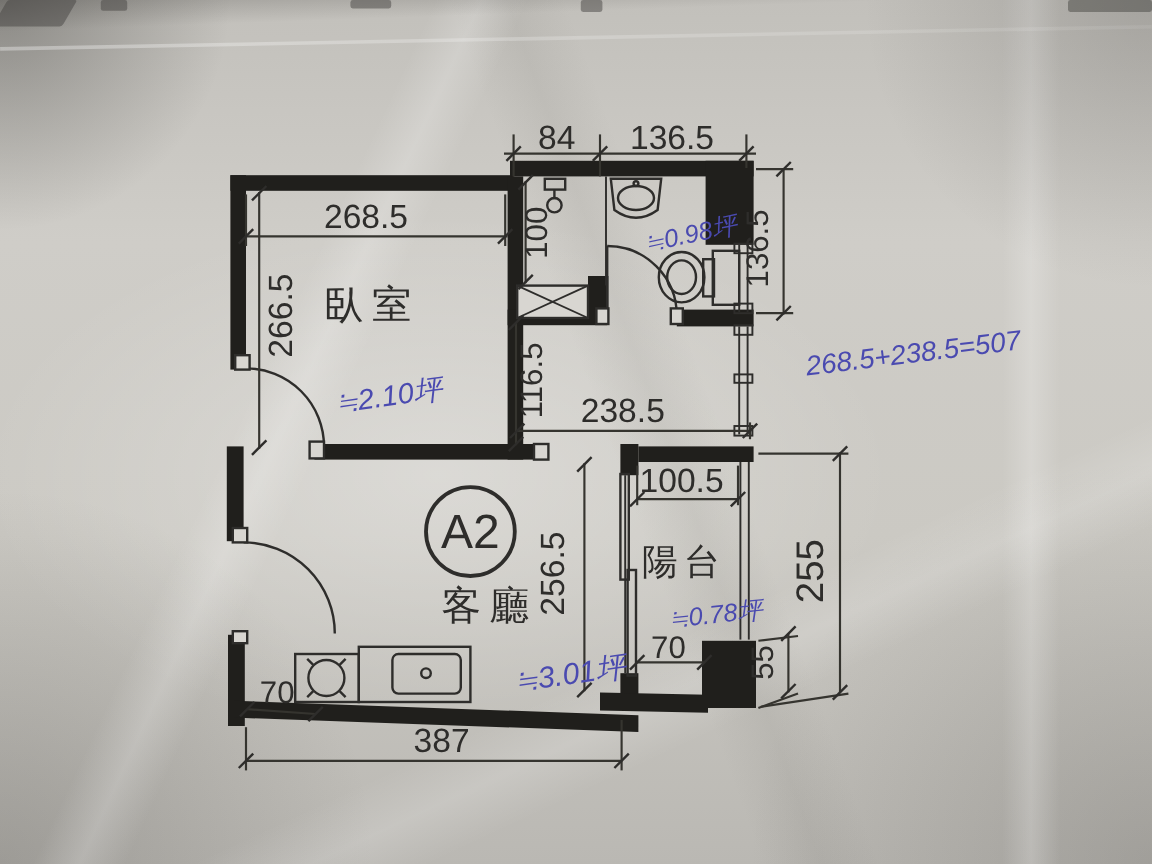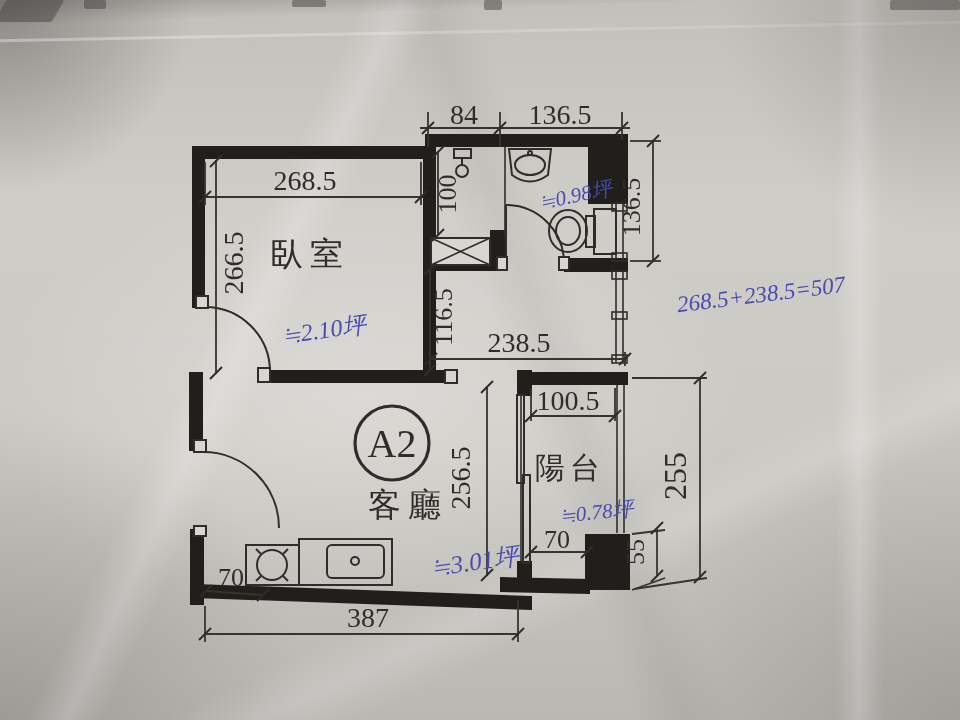--- a/index.html
+++ b/index.html
@@ -1,18 +1,18 @@
 <!DOCTYPE html>
 <html><head>
 <meta charset="utf-8">
 <style>
   html,body{margin:0;padding:0;background:#777;}
   .photo{
     position:relative;width:960px;height:720px;overflow:hidden;
-    font-family:Liberation Serif, serif;
+    font-family:Liberation Sans, sans-serif;
     background-color:#c8c6c0;
     background-image:
       radial-gradient(circle at 0% 0%, rgba(45,44,41,.38), transparent 16%),
       linear-gradient(178deg, rgba(80,78,74,.30) 0%, transparent 3.5%),
       radial-gradient(circle at 100% 0%, rgba(60,58,55,.22), transparent 20%),
       linear-gradient(90deg, transparent 87%, rgba(255,255,255,.22) 89.5%, transparent 92%),
       linear-gradient(115deg, transparent 28%, rgba(255,255,255,.20) 31%, transparent 34%),
       linear-gradient(70deg, transparent 52%, rgba(110,108,102,.10) 56%, transparent 60%),
       linear-gradient(155deg, transparent 68%, rgba(255,255,255,.16) 72%, transparent 76%),
       radial-gradient(circle at 0% 100%, rgba(70,68,64,.25), transparent 26%),

